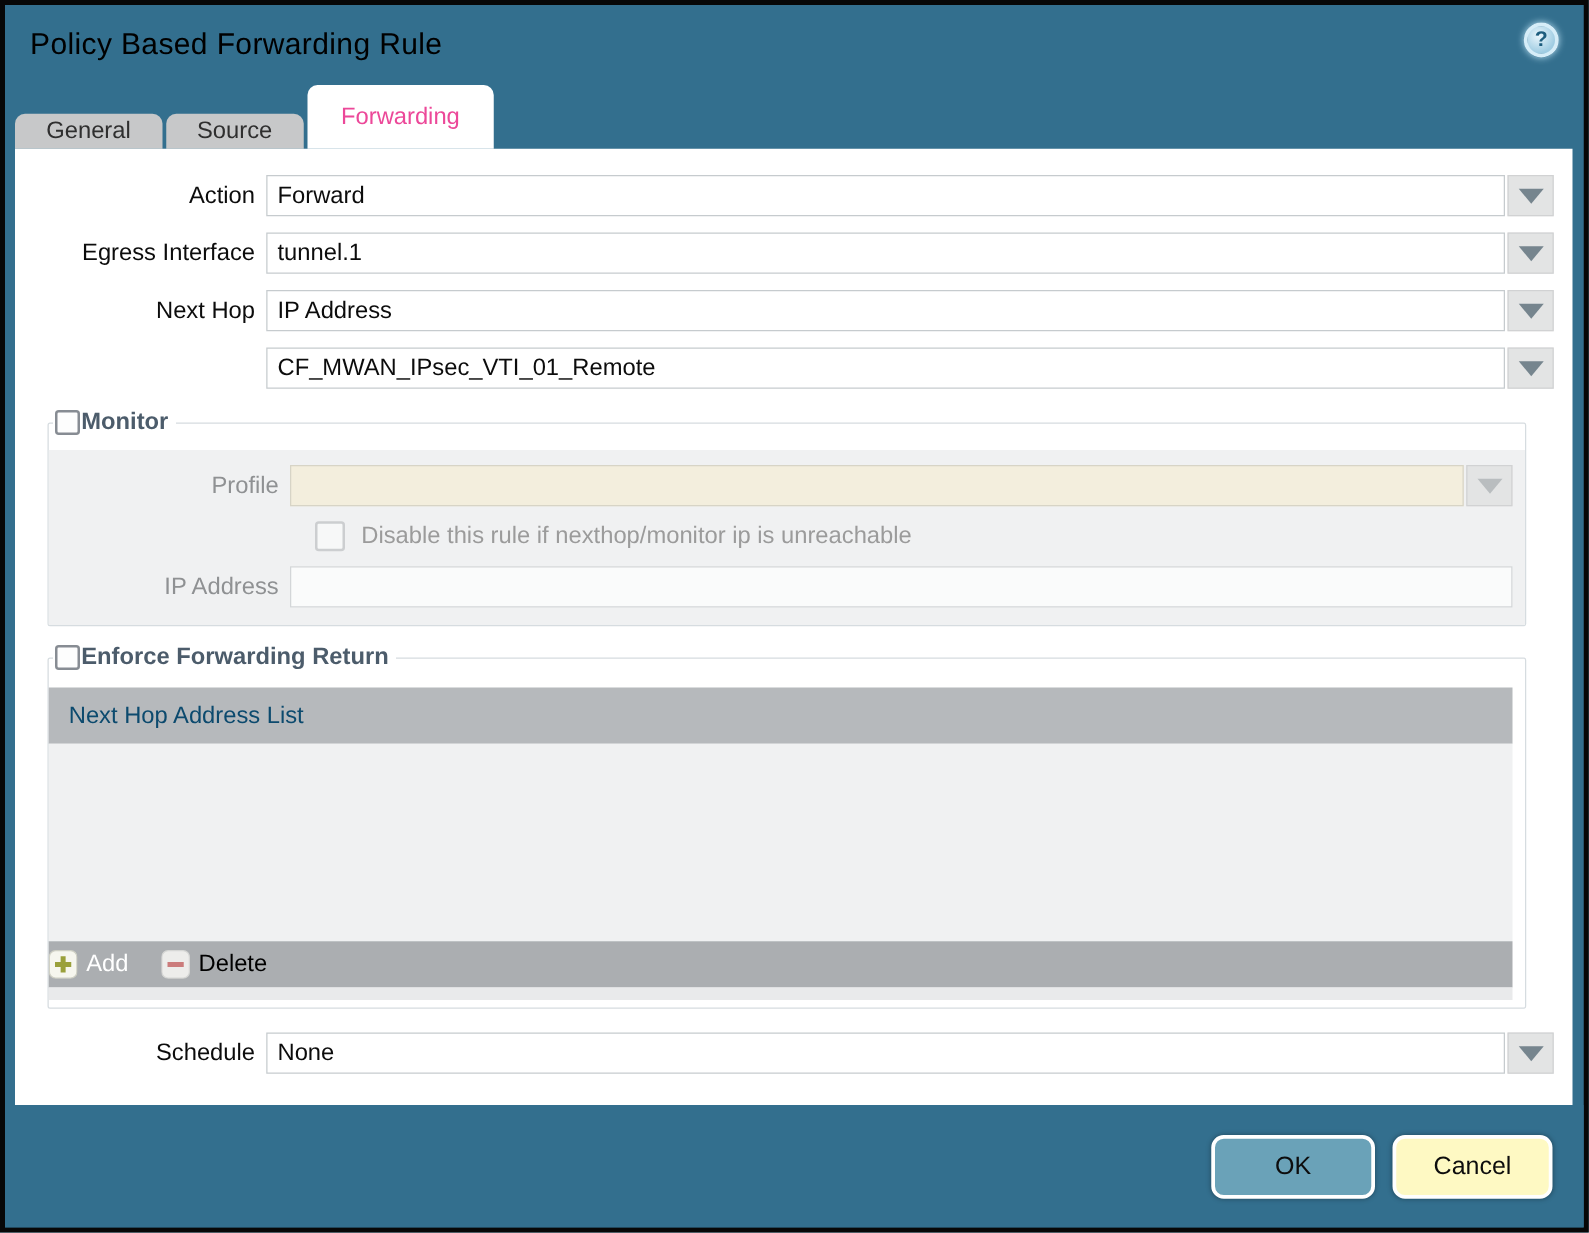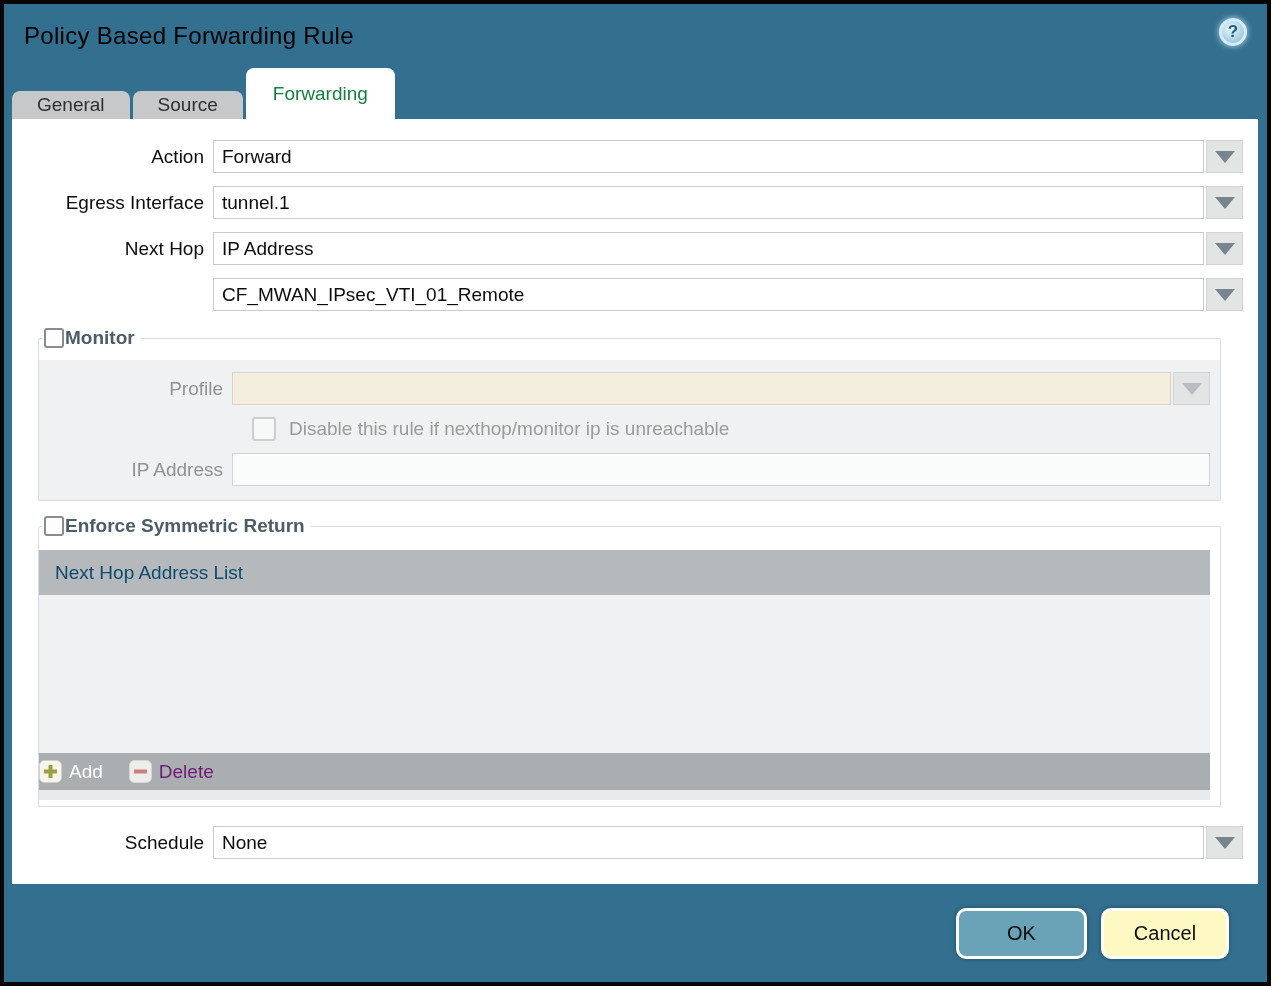--- a/index.html
+++ b/index.html
@@ -35,21 +35,21 @@
   .tabs { display: flex; align-items: flex-end; padding-left: 8px; height: 51px; }
   .tab {
     background: #c7c8c9; color: #2f2f2f;
     font-size: 19px; height: 28px;
     padding: 4px 25px; margin-right: 3px;
     border-radius: 8px 8px 0 0;
     display: flex; align-items: center; justify-content: center;
     cursor: pointer; white-space: nowrap;
   }
   .tab.active {
-    background: #ffffff; color: #15803d; height: 51px;
+    background: #ffffff; color: #ec4899; height: 51px;
     padding: 0 27px;
   }
 
   
   .panel {
     margin: 0 9px 0 8px; background: #ffffff;
     height: 768px; padding: 21px 15px 0 0;
     position: relative;
   }
 
@@ -121,29 +121,29 @@
     font-size: 19px; display: flex; align-items: center; padding-left: 16px;
   }
   .table-body { height: 158px; background: #f0f1f2; }
   .table-footer {
     height: 37px; background: #abaeb1;
     display: flex; align-items: center; gap: 26px; 
   }
   .tbl-btn { display: flex; align-items: center; gap: 7px; cursor: pointer; }
   .tbl-btn .btn-label { font-size: 19px; color: #ffffff; }
   .tbl-btn.disabled { cursor: default; }
-  .tbl-btn.disabled .btn-label { color: #701a75; }
+  .tbl-btn.disabled .btn-label { color: #000000; }
   .scroll-track { height: 10px; background: #e9eaeb; }
 
   
   .footer-bar {
     position: absolute; left: 0; right: 0; bottom: 0; height: 98px;
     background: #336f8e;
     display: flex; align-items: center; justify-content: flex-end;
-    gap: 14px; padding-right: 38px;
+    gap: 14px; padding-right: 25px;
   }
   .btn {
     height: 51px; border: 3px solid #ffffff; border-radius: 10px;
     font-size: 20px; color: #0d0d0d;
     display: flex; align-items: center; justify-content: center;
     cursor: pointer; box-shadow: 0 0 4px rgba(0,0,0,0.35);
     font-family: "Liberation Sans", sans-serif;
   }
   .btn-ok { width: 131px; background: #6aa2b8; }
   .btn-cancel { width: 128px; background: #fef9c3; }
@@ -230,21 +230,21 @@
           <div class="field">
             <div class="input-disabled-gray"></div>
           </div>
         </div>
       </div>
     </fieldset>
 
     <fieldset>
       <legend>
         <span class="checkbox"></span>
-        <span class="legend-text">Enforce Symmetric Return</span>
+        <span class="legend-text">Enforce Forwarding Return</span>
       </legend>
       <div class="esr-table">
         <div class="table-header">Next Hop Address List</div>
         <div class="table-body"></div>
         <div class="table-footer">
           <div class="tbl-btn">
             <svg width="23" height="23" viewBox="0 0 23 23">
               <rect x="0.5" y="0.5" width="22" height="22" rx="5" fill="#f6f6ee" stroke="#cfd0c4"></rect>
               <path d="M11.5 5 V18 M5 11.5 H18" stroke="#9aa03b" stroke-width="4"></path>
             </svg>

